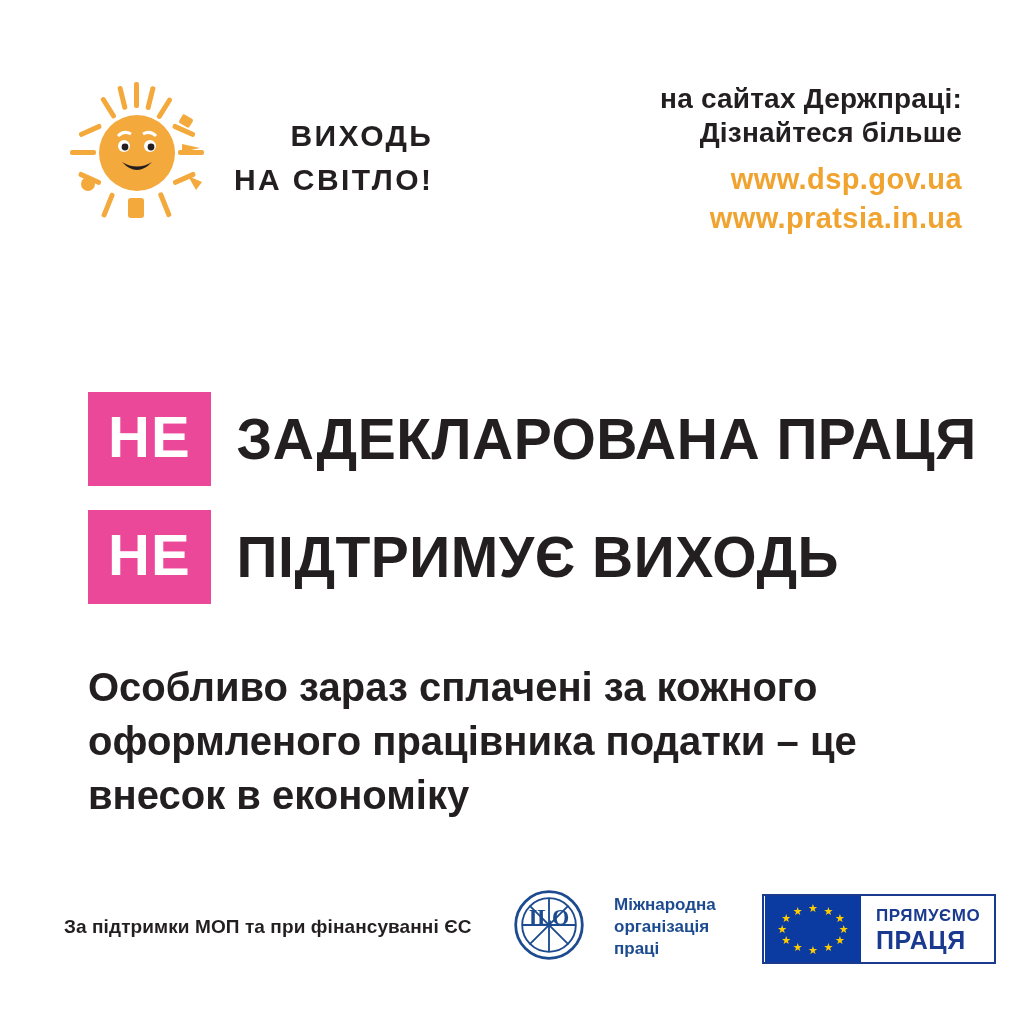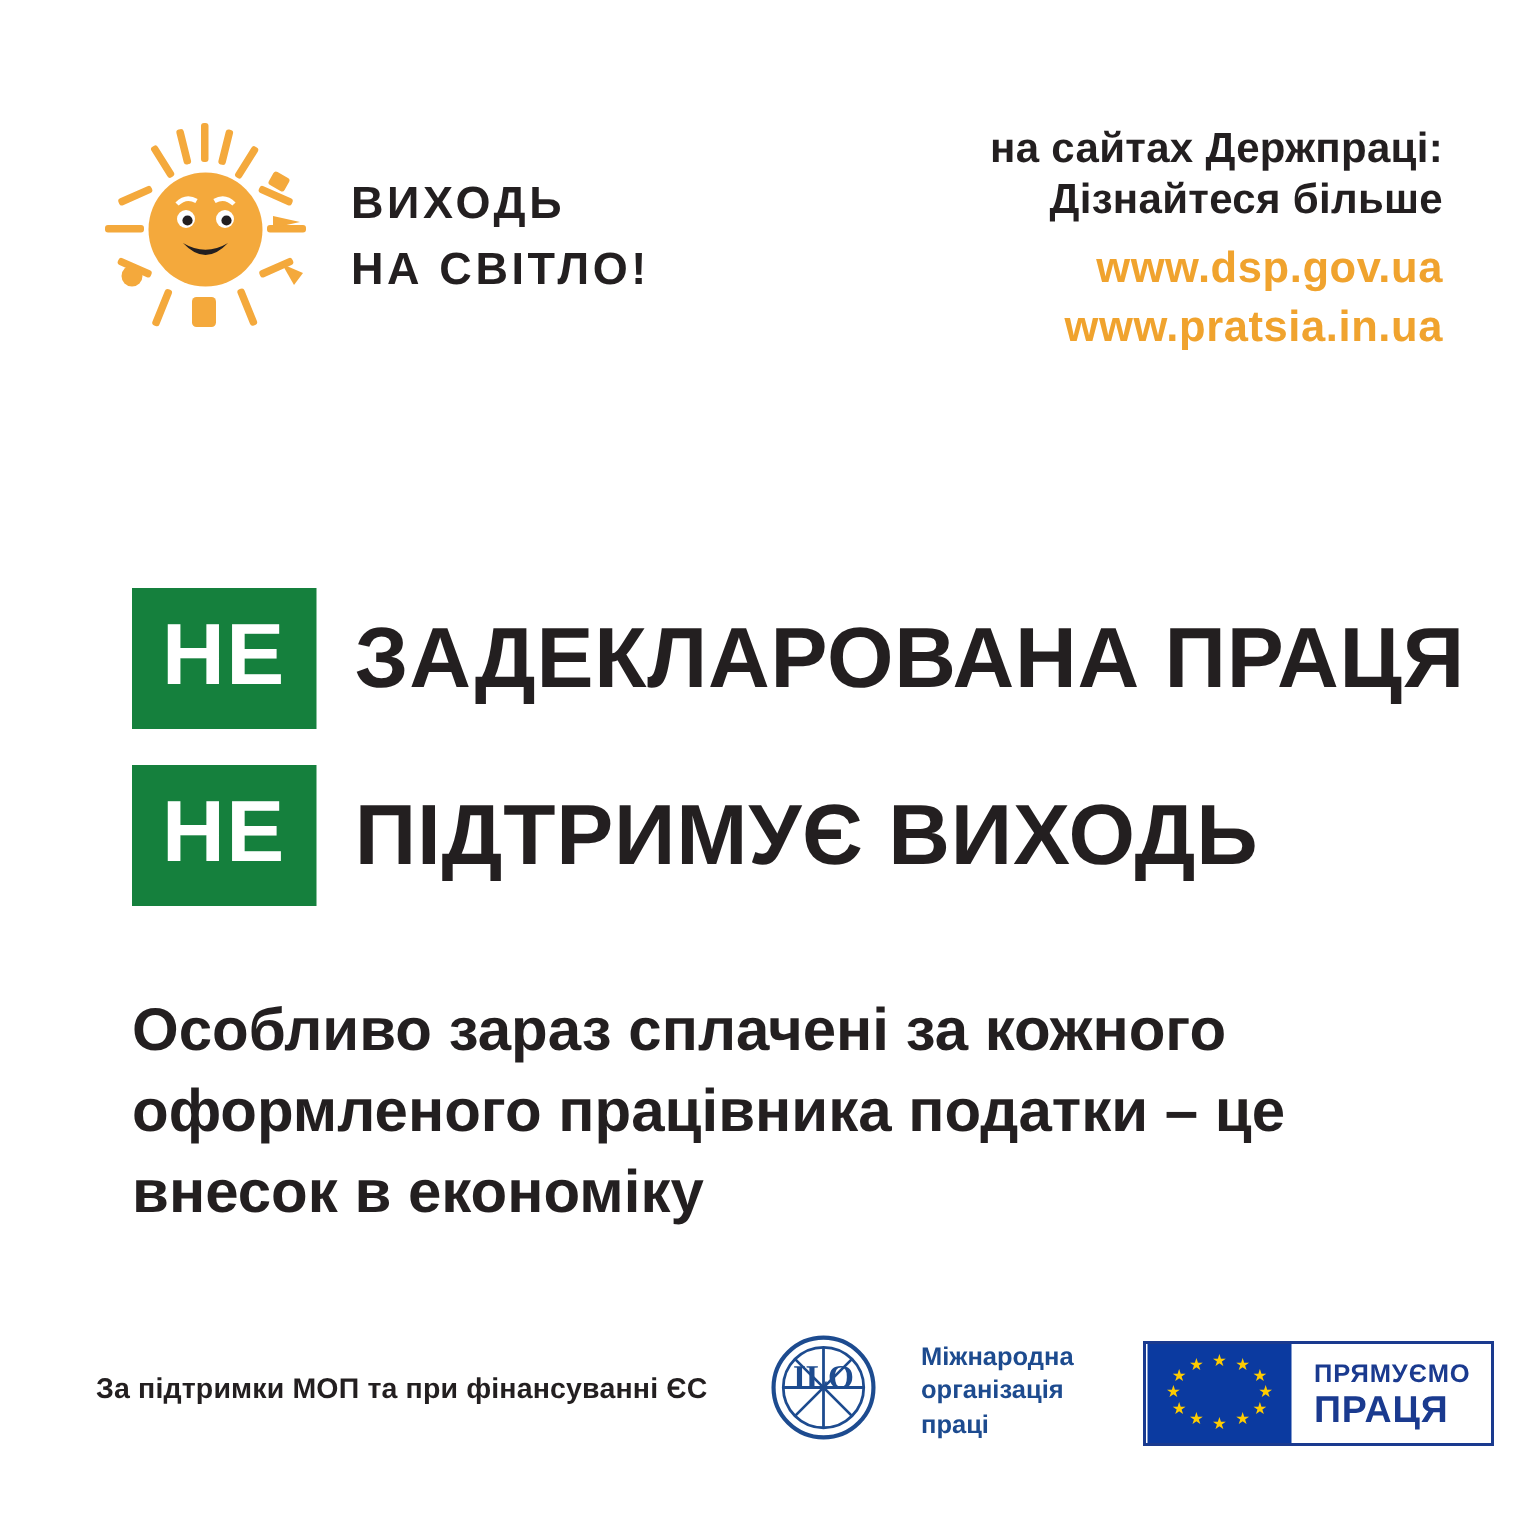--- a/index.html
+++ b/index.html
@@ -41,20 +41,21 @@
     width: 150px;
     height: 150px;
     flex: 0 0 150px;
   }
 
   .brand-text {
     display: flex;
     flex-direction: column;
     gap: 14px;
     padding-top: 6px;
+    text-align: right;
   }
 
   .brand-line {
     font-size: 30px;
     font-weight: 700;
     letter-spacing: 2.4px;
     color: #231f20;
     line-height: 1;
   }
 
@@ -100,21 +101,21 @@
 
   .headline-row {
     display: flex;
     align-items: center;
     gap: 26px;
   }
 
   .headline-row + .headline-row { margin-top: 24px; }
 
   .ne-chip {
-    background: #15803d;
+    background: #ec4899;
     color: #ffffff;
     font-size: 58px;
     font-weight: 700;
     letter-spacing: 1px;
     line-height: 1;
     padding: 16px 20px 20px 20px;
     display: inline-block;
   }
 
   .headline-text {

